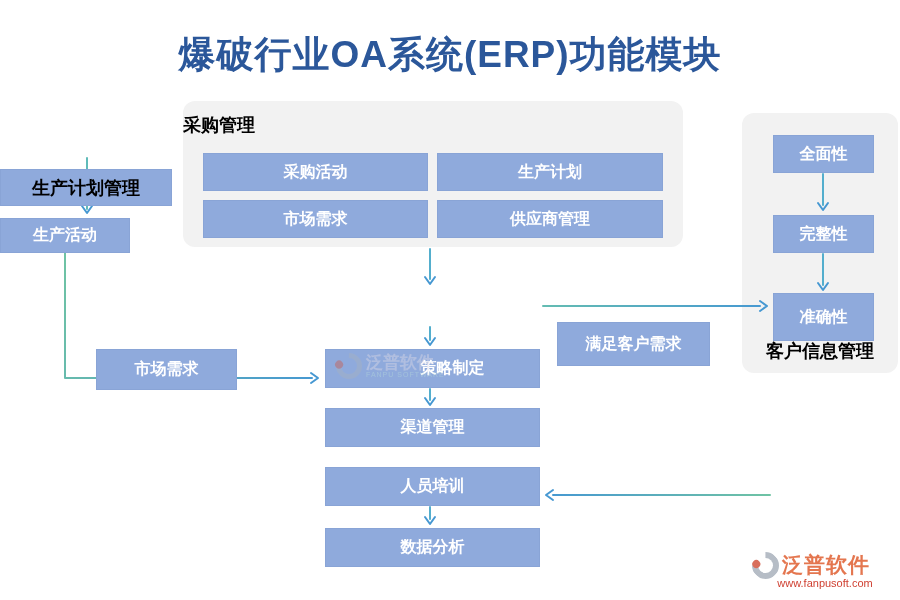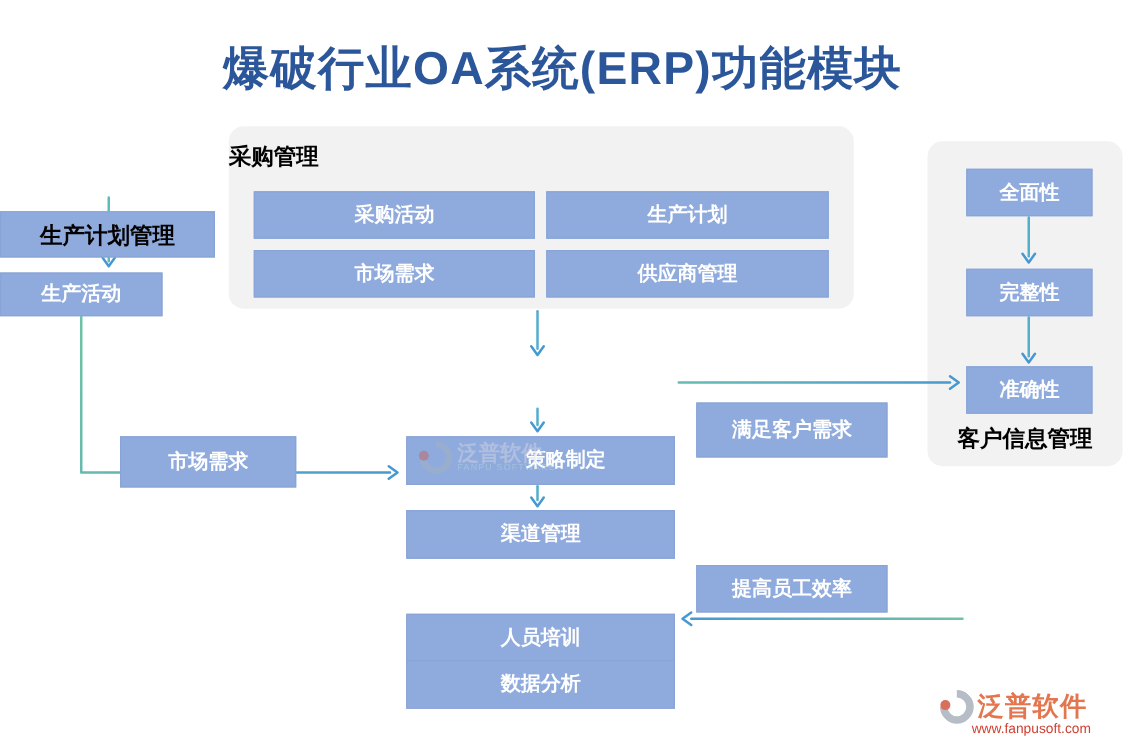--- a/index.html
+++ b/index.html
@@ -65,21 +65,21 @@
     <div class="panel-title">采购管理</div>
     <div class="box white" style="left:20px;top:52px;width:225px;height:38px;">采购活动</div>
     <div class="box white" style="left:254px;top:52px;width:226px;height:38px;">生产计划</div>
     <div class="box white" style="left:20px;top:99px;width:225px;height:38px;">市场需求</div>
     <div class="box white" style="left:254px;top:99px;width:226px;height:38px;">供应商管理</div>
   </section>
 
   <section class="panel" style="left:742px;top:113px;width:156px;height:260px;">
     <div class="box white" style="left:31px;top:22px;width:101px;height:38px;">全面性</div>
     <div class="box white" style="left:31px;top:102px;width:101px;height:38px;">完整性</div>
-    <div class="box white" style="left:31px;top:180px;width:101px;height:38px;">准确性</div>
+    <div class="box white" style="left:31px;top:180px;width:101px;height:48px;">准确性</div>
     <div class="panel-label" style="bottom:10px;">客户信息管理</div>
   </section>
 
 
   <svg class="arrows" width="900" height="600" viewBox="0 0 900 600">
     <defs>
       <linearGradient id="gGB" gradientUnits="userSpaceOnUse" x1="65" y1="253" x2="318" y2="378">
         <stop offset="0" stop-color="#6FC3A4"></stop>
           <stop offset="1" stop-color="#4698D2"></stop>
       </linearGradient>
@@ -125,25 +125,24 @@
       <path d="M818 283 L823 290 L828 283" stroke="#4698D2"></path>
     </g>
   </svg>
 
   <div class="box black" style="left:0;top:122px;width:172px;height:37px;">生产计划管理</div>
   <div class="box white" style="left:0;top:218px;width:130px;height:35px;">生产活动</div>
   <div class="box white" style="left:96px;top:349px;width:141px;height:41px;">市场需求</div>
 
   <div class="box white" style="left:325px;top:349px;width:215px;height:39px;padding-left:40px;">策略制定</div>
   <div class="box white" style="left:325px;top:408px;width:215px;height:39px;">渠道管理</div>
-  <div class="box white" style="left:325px;top:467px;width:215px;height:39px;margin-top:24px;">人员培训</div>
+  <div class="box white" style="left:325px;top:467px;width:215px;height:39px;">人员培训</div>
   <div class="box white" style="left:325px;top:528px;width:215px;height:39px;">数据分析</div>
 
   <div class="box white" style="left:557px;top:322px;width:153px;height:44px;">满足客户需求</div>
-  <div class="box white" style="left:557px;top:452px;width:153px;height:38px;">提高员工效率</div>
 
   <div class="watermark">
     <span class="crescent">
         <span class="dot"></span>
       </span>
     <span class="wm-text">
       <div class="wm-name">泛普软件</div>
       <div class="wm-sub">FANPU SOFTWARE</div>
     </span>
   </div>

